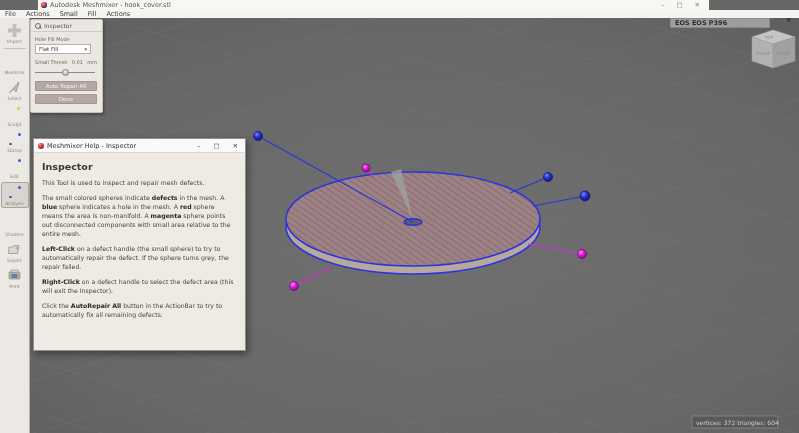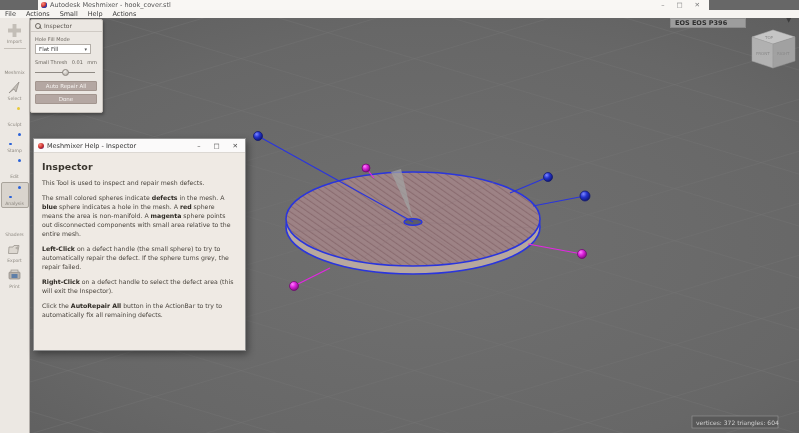--- a/index.html
+++ b/index.html
@@ -42,21 +42,21 @@
   .speck.yellow { background:#e8c93a; top:1px; right:2px; }
   .plus-shape { position:absolute; left:1px; top:1px; width:13px; height:13px;
     background:#c3beb7;
     clip-path:polygon(35% 0,65% 0,65% 35%,100% 35%,100% 65%,65% 65%,65% 100%,35% 100%,35% 65%,0 65%,0 35%,35% 35%); }
   .tool-divider { width:22px; border-bottom:1px solid #c6c1ba; margin:1px 0 3px; }
 
   
   .viewport { position:absolute; left:30px; top:18px; width:769px; height:415px; z-index:1; }
 
   
-  .printer-bar { position:absolute; left:670px; top:18px; width:76px; height:10px;
+  .printer-bar { position:absolute; left:670px; top:18px; width:100px; height:10px;
     background:#9d9d9d; color:#2e2e2e; font-size:6.5px; font-weight:bold;
     display:flex; align-items:center; padding-left:4px; z-index:30;
     border:1px solid #8a8a8a; }
   .printer-caret { position:absolute; left:786px; top:16px; font-size:7px;
     color:#3c3c3c; z-index:30; }
 
   
   .inspector { position:absolute; left:30px; top:19px; width:73px; z-index:45;
     background:#ebe7e2; border:1px solid #c6c1bb; border-radius:2px;
     box-shadow:1px 2px 3px rgba(0,0,0,.3); font-size:5.5px; color:#55504a; }
@@ -112,21 +112,21 @@
     <span>–</span>
     <span>□</span>
     <span>✕</span>
   </span>
 </div>
 
 <div class="menubar">
   <span>File</span>
   <span>Actions</span>
   <span>Small</span>
-  <span>Help</span>
+  <span>Fill</span>
   <span>Actions</span>
 </div>
 
 <div class="toolbar">
   <div class="tool">
     <span class="ticon">
         <span class="plus-shape"></span>
       </span>
     <span class="tlabel">Import</span>
   </div>

